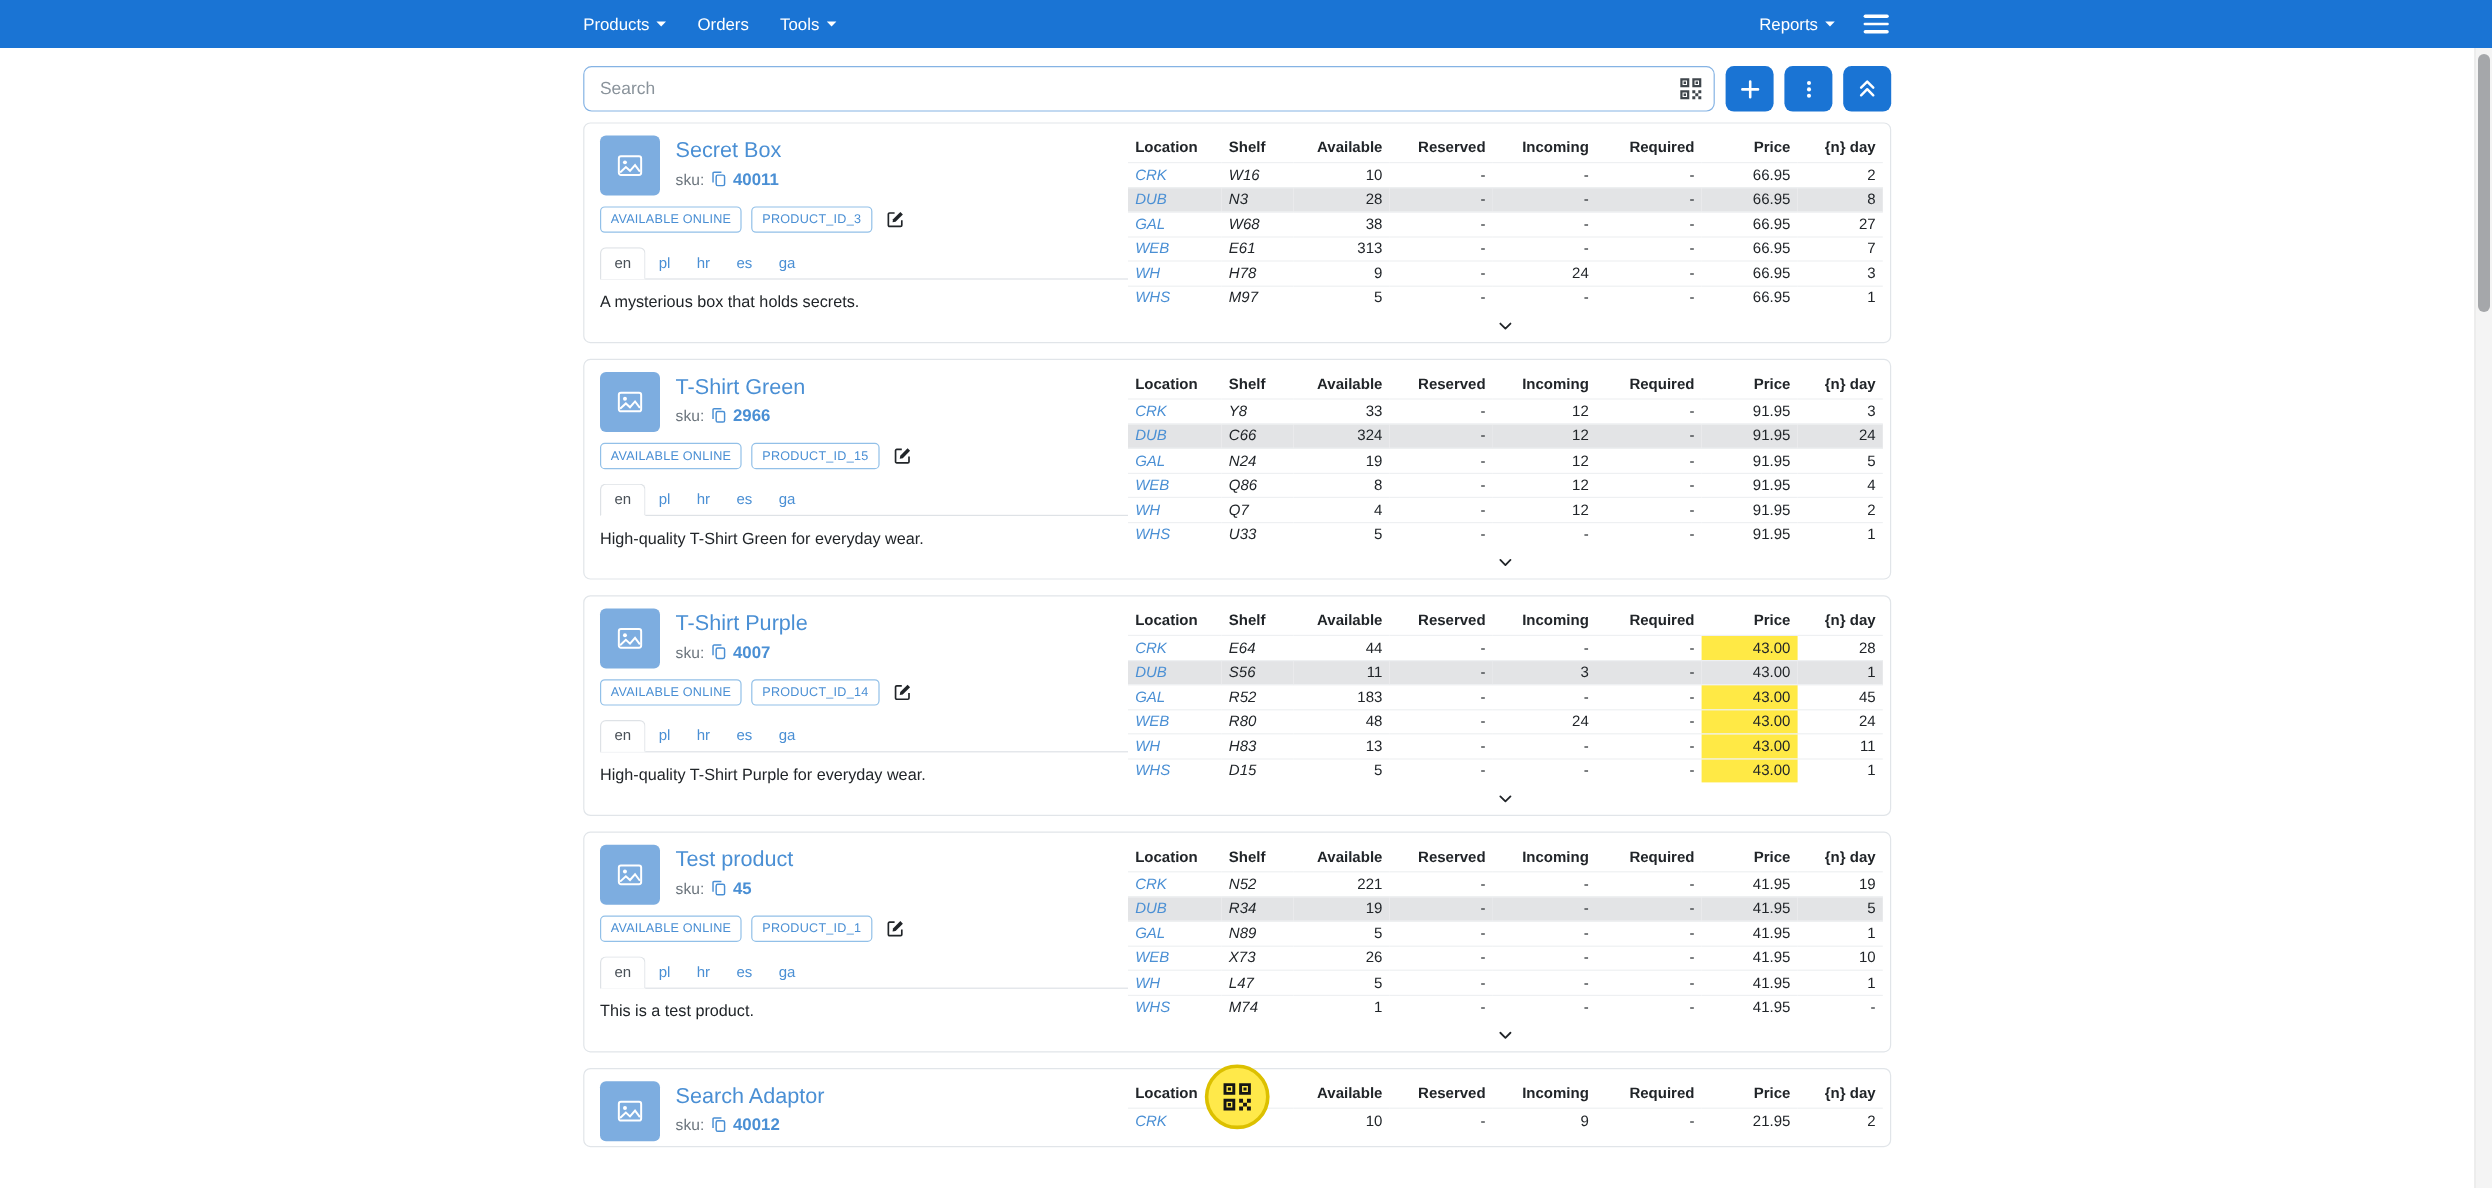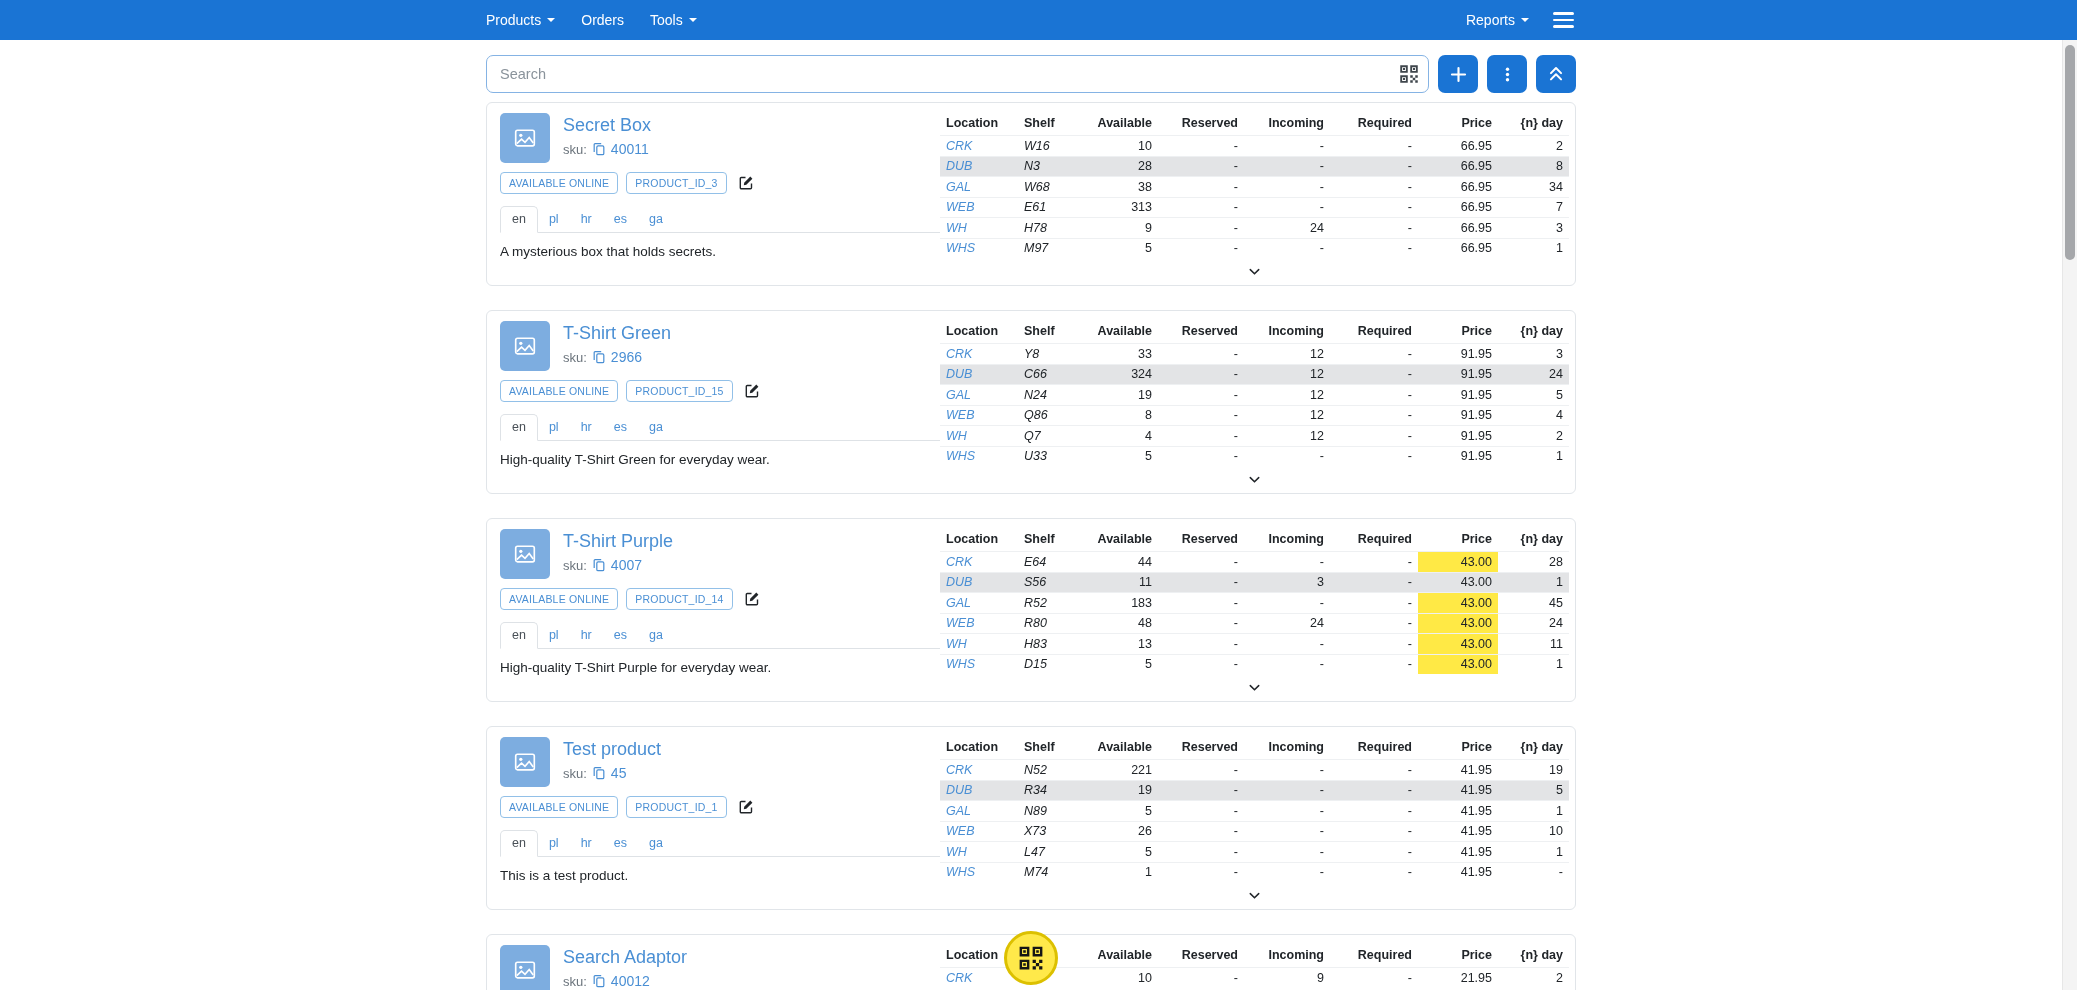--- a/index.html
+++ b/index.html
@@ -34,32 +34,32 @@
 
   
   .breadcrumb { width: 1090px; margin: 17px 0 0 486px; font-size: 12.5px;
     letter-spacing: .4px; color: #414a52; }
   .breadcrumb a { color: #414a52; }
   .breadcrumb .sep { margin: 0 5px; }
 
   
   .product-list { width: 1090px; margin: 9px 0 0 486px; }
   .card { background: #fff; border: 1px solid #e1e5e9; border-radius: 6px;
-    margin-bottom: 24px; padding: 10px 6px 4px 13px; }
+    margin-bottom: 13px; padding: 10px 6px 4px 13px; }
   .card-flex { display: flex; }
   .card-left { width: 440px; flex-shrink: 0; }
   .left-top { display: flex; }
   .thumb { width: 50px; height: 50px; border-radius: 5px; background: #7dade0; color: #fff;
     display: flex; align-items: center; justify-content: center; margin-right: 13px; flex-shrink: 0; cursor: pointer; }
   .left-main { flex: 1; min-width: 0; padding-top: 1px; }
   .title { font-size: 18px; color: #4a8fd4; line-height: 22px; display: inline-block; }
   .sku-row { margin-top: 5px; display: flex; align-items: center; gap: 5px;
     font-size: 13px; color: #6c757d; }
   .copy-icon { color: #4a8fd4; display: inline-flex; cursor: pointer; }
-  .sku-value { color: #4a8fd4; font-weight: 400; font-size: 14px; }
+  .sku-value { color: #4a8fd4; font-weight: 700; font-size: 14px; }
   .badge-row { margin-top: 9px; display: flex; align-items: center; gap: 8px; }
   .badge { border: 1px solid #92c0e8; color: #4a8fd4; font-size: 10.5px; letter-spacing: .2px;
     padding: 4px 8px; border-radius: 4px; white-space: nowrap; }
   .edit-icon { color: #212529; margin-left: 3px; display: inline-flex; cursor: pointer; }
   .lang-row { margin-top: 12px; border-bottom: 1px solid #dee2e6; display: flex; align-items: flex-end; }
   .lang { font-size: 12.5px; color: #4a8fd4; padding: 5px 11px 6px; }
   .lang.active { color: #495057; border: 1px solid #dee2e6; border-bottom: 1px solid #fff;
     border-radius: 5px 5px 0 0; margin-bottom: -1px; background: #fff; }
   .desc { margin-top: 11px; font-size: 13.5px; color: #212529; }
 
@@ -251,21 +251,21 @@
                   <td>8</td>
                 </tr>
                 <tr>
                   <td><a class="loc-link">GAL</a></td>
                   <td>W68</td>
                   <td>38</td>
                   <td>-</td>
                   <td>-</td>
                   <td>-</td>
                   <td>66.95</td>
-                  <td>34</td>
+                  <td>27</td>
                 </tr>
                 <tr>
                   <td><a class="loc-link">WEB</a></td>
                   <td>E61</td>
                   <td>313</td>
                   <td>-</td>
                   <td>-</td>
                   <td>-</td>
                   <td>66.95</td>
                   <td>7</td>

